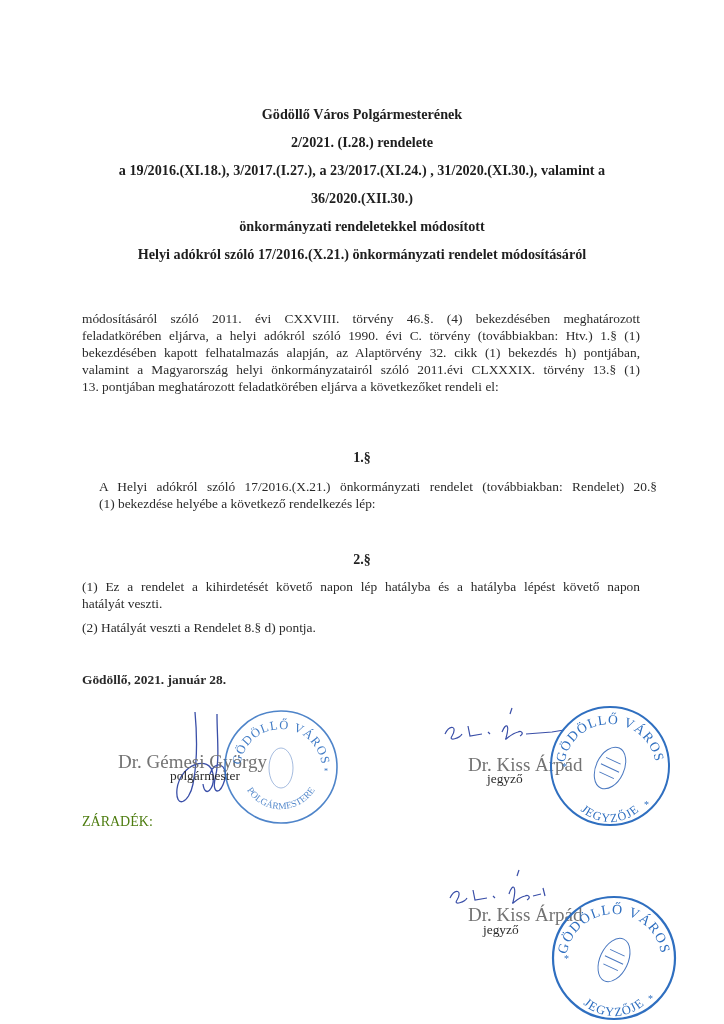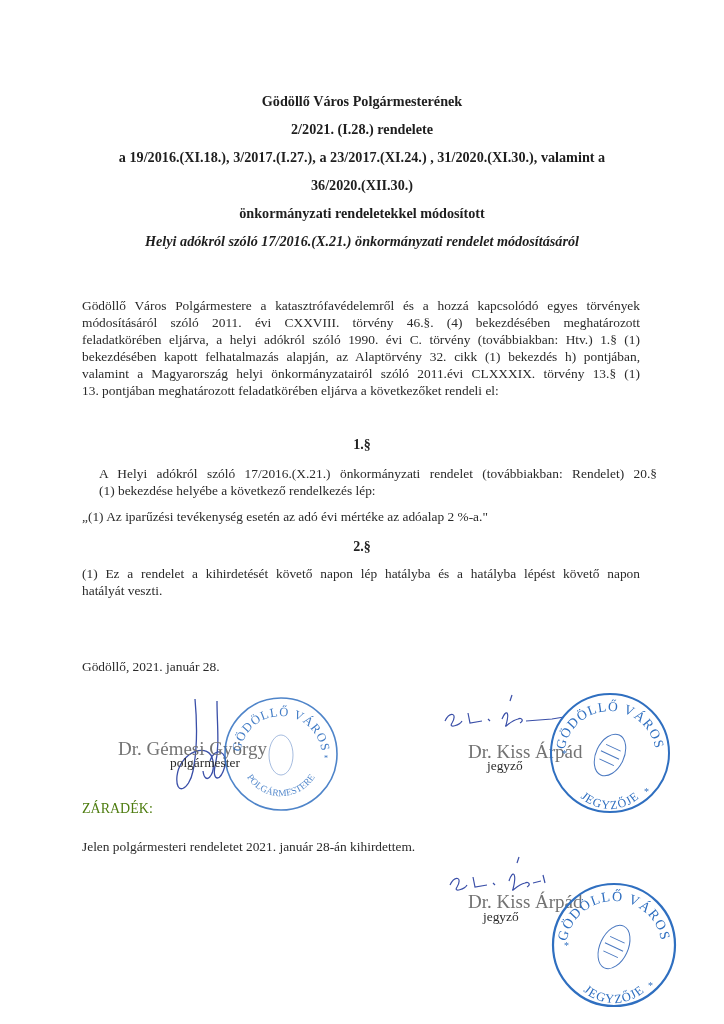--- a/index.html
+++ b/index.html
@@ -1,18 +1,18 @@
 <!DOCTYPE html>
 <html><head>
 <meta charset="utf-8">
 <style>
   html, body { margin: 0; padding: 0; background: #ffffff; }
   body { width: 724px; height: 1024px; position: relative; overflow: hidden;
          font-family: "Liberation Serif", "DejaVu Serif", serif; color: #222; }
-  .page { position: absolute; left: 0; top: 3px; width: 724px; height: 891px; background: #fff; }
+  .page { position: absolute; left: 0; top: 16px; width: 724px; height: 891px; background: #fff; }
   .title-line { position: absolute; left: 0; width: 724px; text-align: center;
                 font-weight: bold; font-size: 14.2px; color: #1e1e1e; }
   .body-para { position: absolute; left: 82px; width: 558px; font-size: 13.4px; line-height: 17px;
                text-align: justify; color: #2a2a2a; }
   .body-line { display: block; text-align: justify; text-align-last: justify; }
   .body-line.last { text-align-last: left; }
   .section-mark { position: absolute; left: 0; width: 724px; text-align: center; font-weight: bold;
                   font-size: 14px; color: #222; }
   .plain { position: absolute; left: 82px; font-size: 13.4px; color: #2a2a2a; white-space: nowrap; }
   .bold { font-weight: normal; color: #4d7c0f; }
@@ -24,45 +24,44 @@
 </head>
 <body>
 
 <div class="page">
 
   <div class="title-line" style="top:90px;">Gödöllő Város Polgármesterének</div>
   <div class="title-line" style="top:118px;">2/2021. (I.28.) rendelete</div>
   <div class="title-line" style="top:146px;">a 19/2016.(XI.18.), 3/2017.(I.27.), a 23/2017.(XI.24.) , 31/2020.(XI.30.), valamint a</div>
   <div class="title-line" style="top:174px;">36/2020.(XII.30.)</div>
   <div class="title-line" style="top:202px;">önkormányzati rendeletekkel módosított</div>
-  <div class="title-line" style="top:230px;font-style:italic;">Helyi adókról szóló 17/2016.(X.21.) önkormányzati rendelet módosításáról</div>
+  <div class="title-line" style="top:230px;">Helyi adókról szóló 17/2016.(X.21.) önkormányzati rendelet módosításáról</div>
 
   <div class="body-para" style="top:294px;">
-    <span class="body-line">Gödöllő Város Polgármestere a katasztrófavédelemről és a hozzá kapcsolódó egyes törvények</span>
     <span class="body-line">módosításáról szóló 2011. évi CXXVIII. törvény 46.§. (4) bekezdésében meghatározott</span>
     <span class="body-line">feladatkörében eljárva, a helyi adókról szóló 1990. évi C. törvény (továbbiakban: Htv.) 1.§ (1)</span>
     <span class="body-line">bekezdésében kapott felhatalmazás alapján, az Alaptörvény 32. cikk (1) bekezdés h) pontjában,</span>
     <span class="body-line">valamint a Magyarország helyi önkormányzatairól szóló 2011.évi CLXXXIX. törvény 13.§ (1)</span>
     <span class="body-line last">13. pontjában meghatározott feladatkörében eljárva a következőket rendeli el:</span>
   </div>
 
   <div class="section-mark" style="top:434px;">1.§</div>
   <div class="body-para" style="top:462px;margin-left:17px;">
     <span class="body-line">A Helyi adókról szóló 17/2016.(X.21.) önkormányzati rendelet (továbbiakban: Rendelet) 20.§</span>
     <span class="body-line last">(1) bekezdése helyébe a következő rendelkezés lép:</span>
   </div>
-  <div class="plain" style="top:506px;">„(1) Az iparűzési tevékenység esetén az adó évi mértéke az adóalap 2 %-a."</div>
 
   <div class="section-mark" style="top:536px;">2.§</div>
   <div class="body-para" style="top:562px;">
     <span class="body-line">(1) Ez a rendelet a kihirdetését követő napon lép hatályba és a hatályba lépést követő napon</span>
     <span class="body-line last">hatályát veszti.</span>
   </div>
+  <div class="plain" style="top:604px;">(2) Hatályát veszti a Rendelet 8.§ d) pontja.</div>
 
-  <div class="plain" style="top:656px;">Gödöllő, 2021. január  28.</div>
+  <div class="plain" style="top:656px;font-weight:bold;">Gödöllő, 2021. január  28.</div>
 
   <svg class="signature" style="left:165px; top:688px;" width="80" height="110" viewBox="0 0 80 110">
     <path d="M30 8 C 32 30, 33 55, 28 80 C 24 100, 10 105, 12 85 C 15 60, 45 50, 48 70 C 50 85, 40 95, 38 80 M 52 10 C 52 35, 55 55, 50 75 C 47 90, 55 92, 60 75 C 63 60, 50 55, 45 70" fill="none" stroke="#3a4fa8" stroke-width="1.3"></path>
   </svg>
   <div class="sig-name" style="left:118px; top:735px;">Dr. Gémesi György</div>
   <div class="sig-role" style="left:170px; top:752px;text-align:center;">polgármester</div>
 
   <svg class="stamp" style="left:222px; top:692px;" width="118" height="118" viewBox="0 0 118 118">
     <defs>
       <path id="arcTop1" d="M 18 62 A 41 41 0 0 1 100 62"></path>
@@ -97,21 +96,20 @@
     <text font-family="Liberation Serif, serif" font-size="12" fill="#2f6fc0" letter-spacing="1">
       <textPath href="#arcBot2" startOffset="50%" text-anchor="middle">JEGYZŐJE</textPath>
     </text>
     <ellipse cx="62" cy="64" rx="14" ry="22" fill="none" stroke="#4a78c0" stroke-width="1" transform="rotate(25 62 64)"></ellipse>
     <path d="M54 56 L70 56 M52 64 L72 64 M54 72 L70 72" stroke="#4a78c0" stroke-width="1" transform="rotate(25 62 64)"></path>
     <text x="14" y="66" font-size="10" fill="#2f6fc0">*</text>
     <text x="96" y="104" font-size="10" fill="#2f6fc0">*</text>
   </svg>
 
   <div class="plain bold" style="top:798px; font-size:14px;">ZÁRADÉK:</div>
-  <div class="plain" style="top:836px;">Jelen polgármesteri rendeletet 2021. január 28-án kihirdettem.</div>
 
   <svg class="signature" style="left:445px; top:852px;" width="110" height="40" viewBox="0 0 110 40">
     <path d="M5 30 C 10 20, 18 22, 12 32 C 8 38, 20 34, 22 30 M 28 22 L 30 32 L 42 30 M 48 28 L 50 30 M 64 26 C 68 14, 72 18, 68 34 C 66 38, 72 30, 80 28 C 84 26, 86 30, 82 32 M 88 28 L 96 26 M 98 20 L 100 28 M 72 8 L 74 2" fill="none" stroke="#3a4fa8" stroke-width="1.2"></path>
   </svg>
   <div class="sig-name" style="left:468px; top:888px;">Dr. Kiss Árpád</div>
   <div class="sig-role" style="left:483px; top:906px;">jegyző</div>
 
   <svg class="stamp" style="left:550px; top:878px;" width="128" height="128" viewBox="0 0 128 128">
     <defs>
       <path id="arcTop3" d="M 16 68 A 48 48 0 0 1 112 68"></path>

